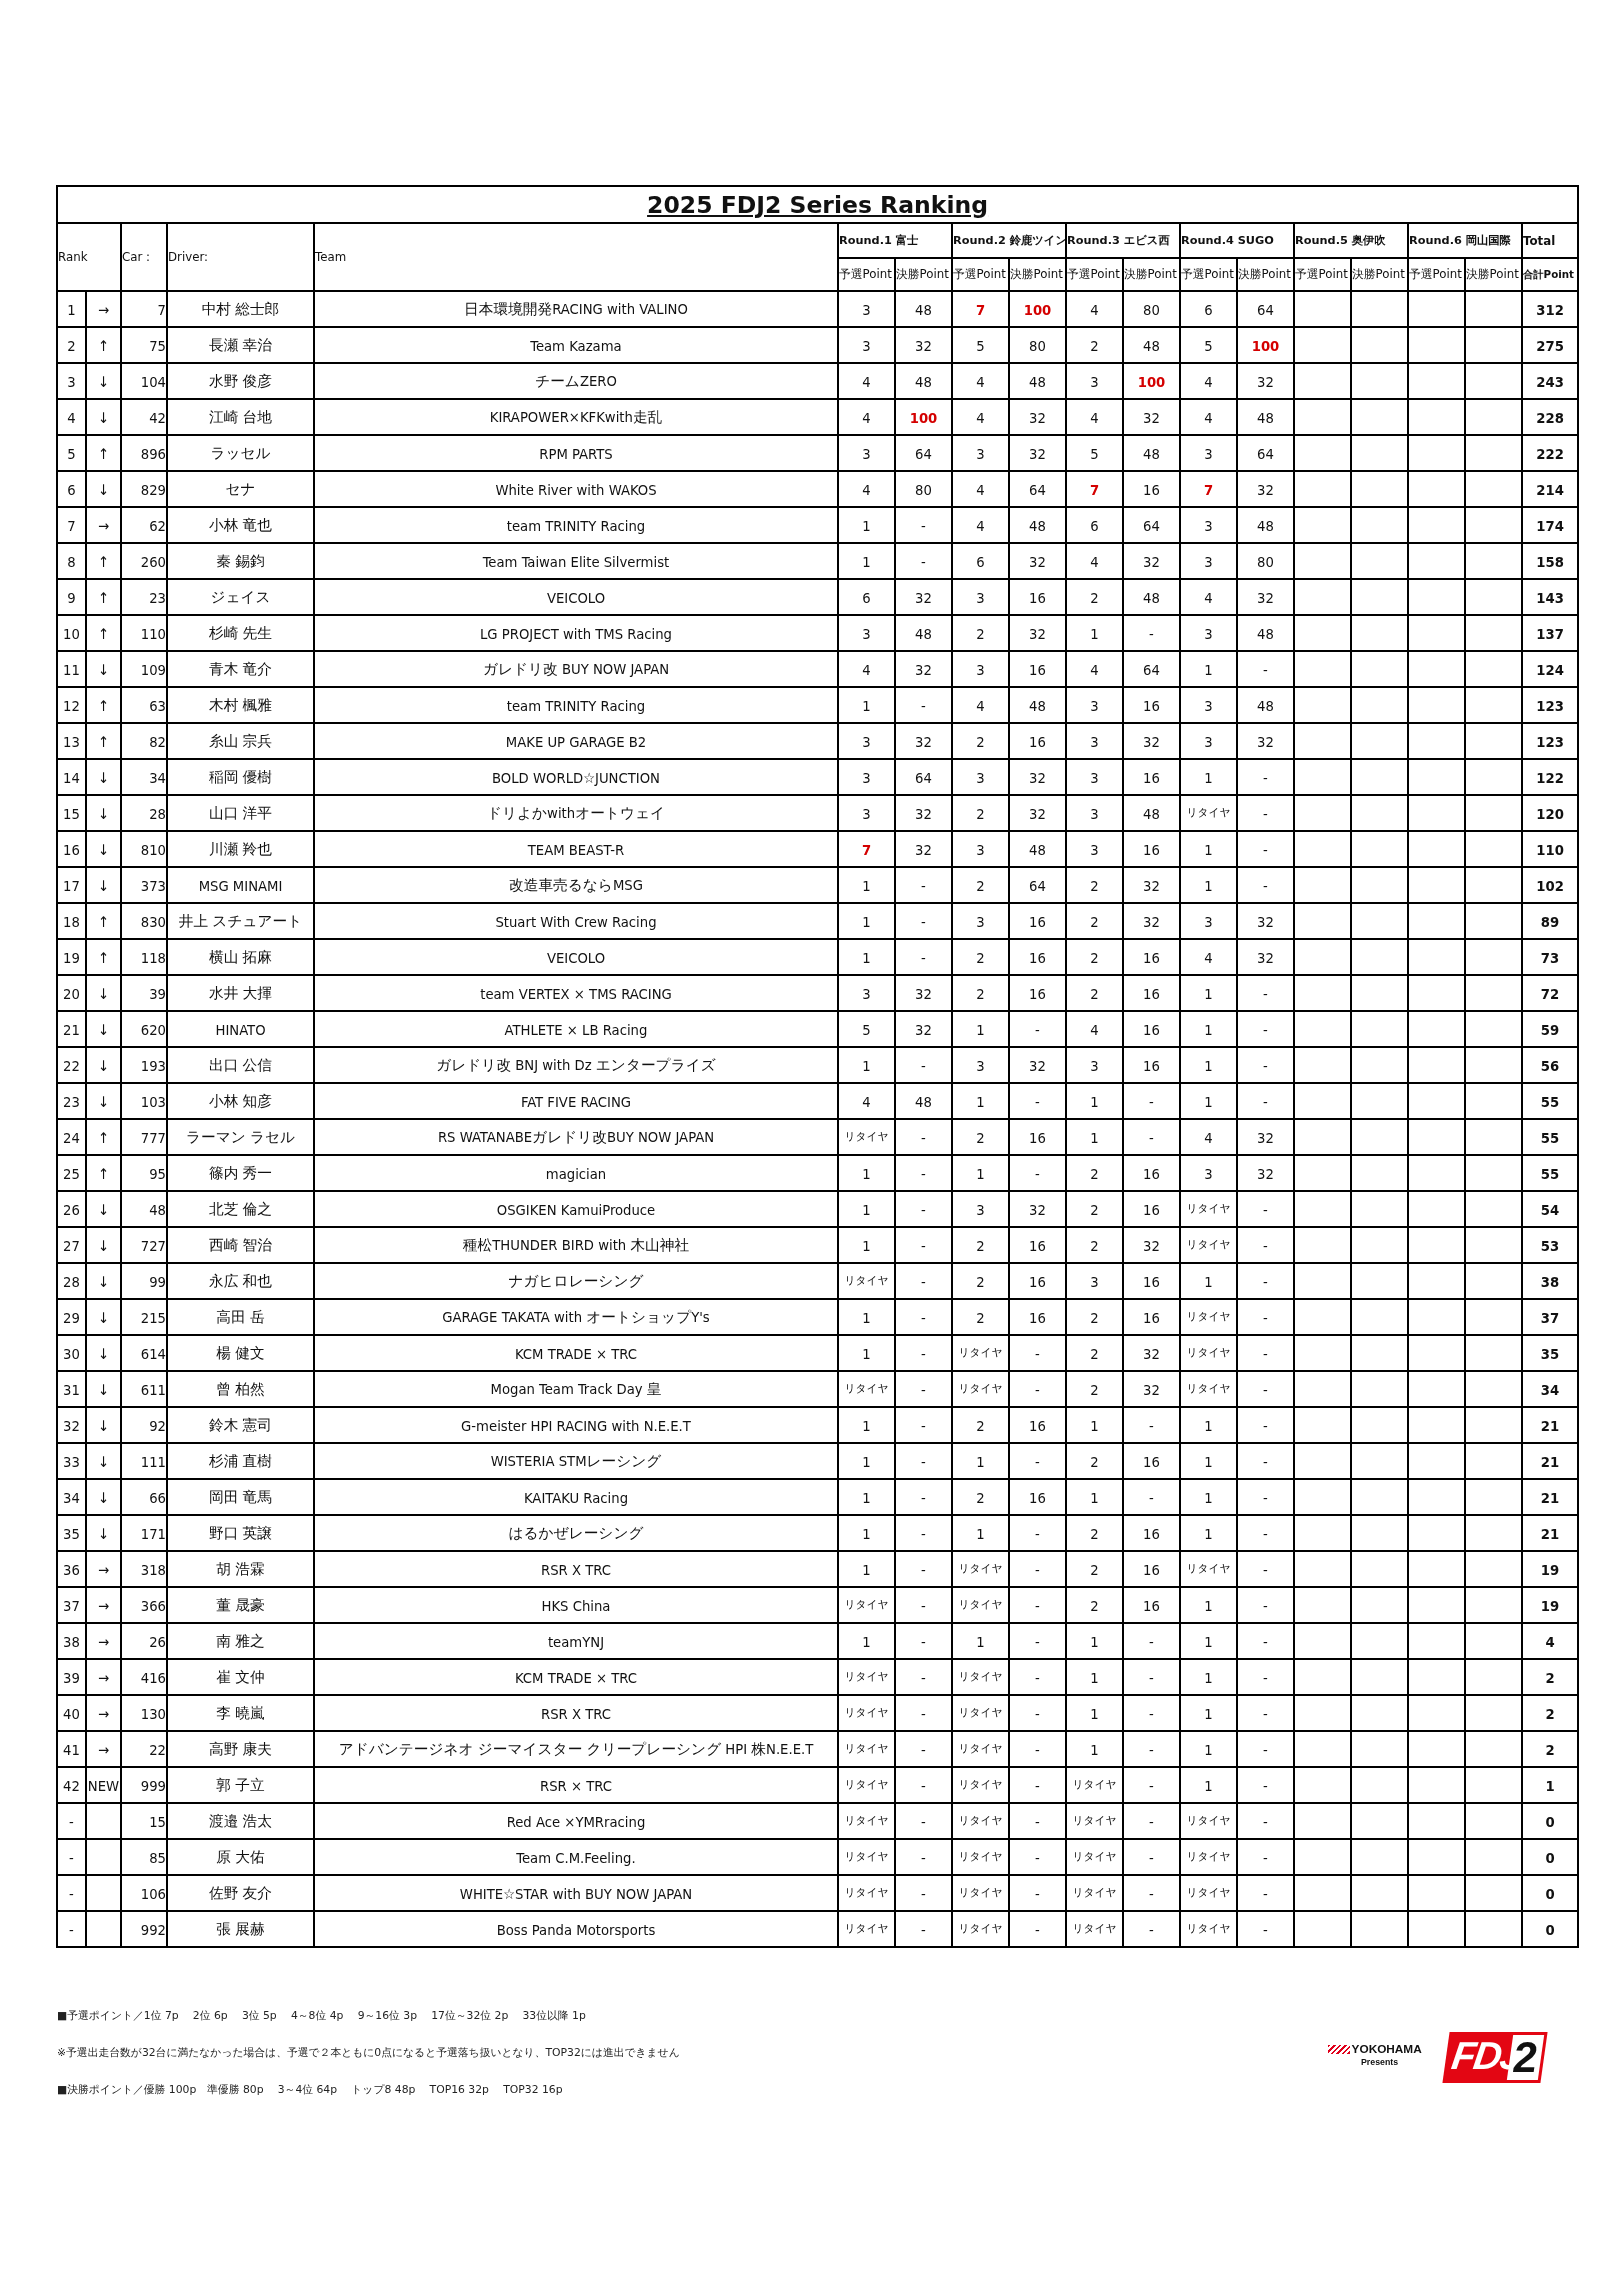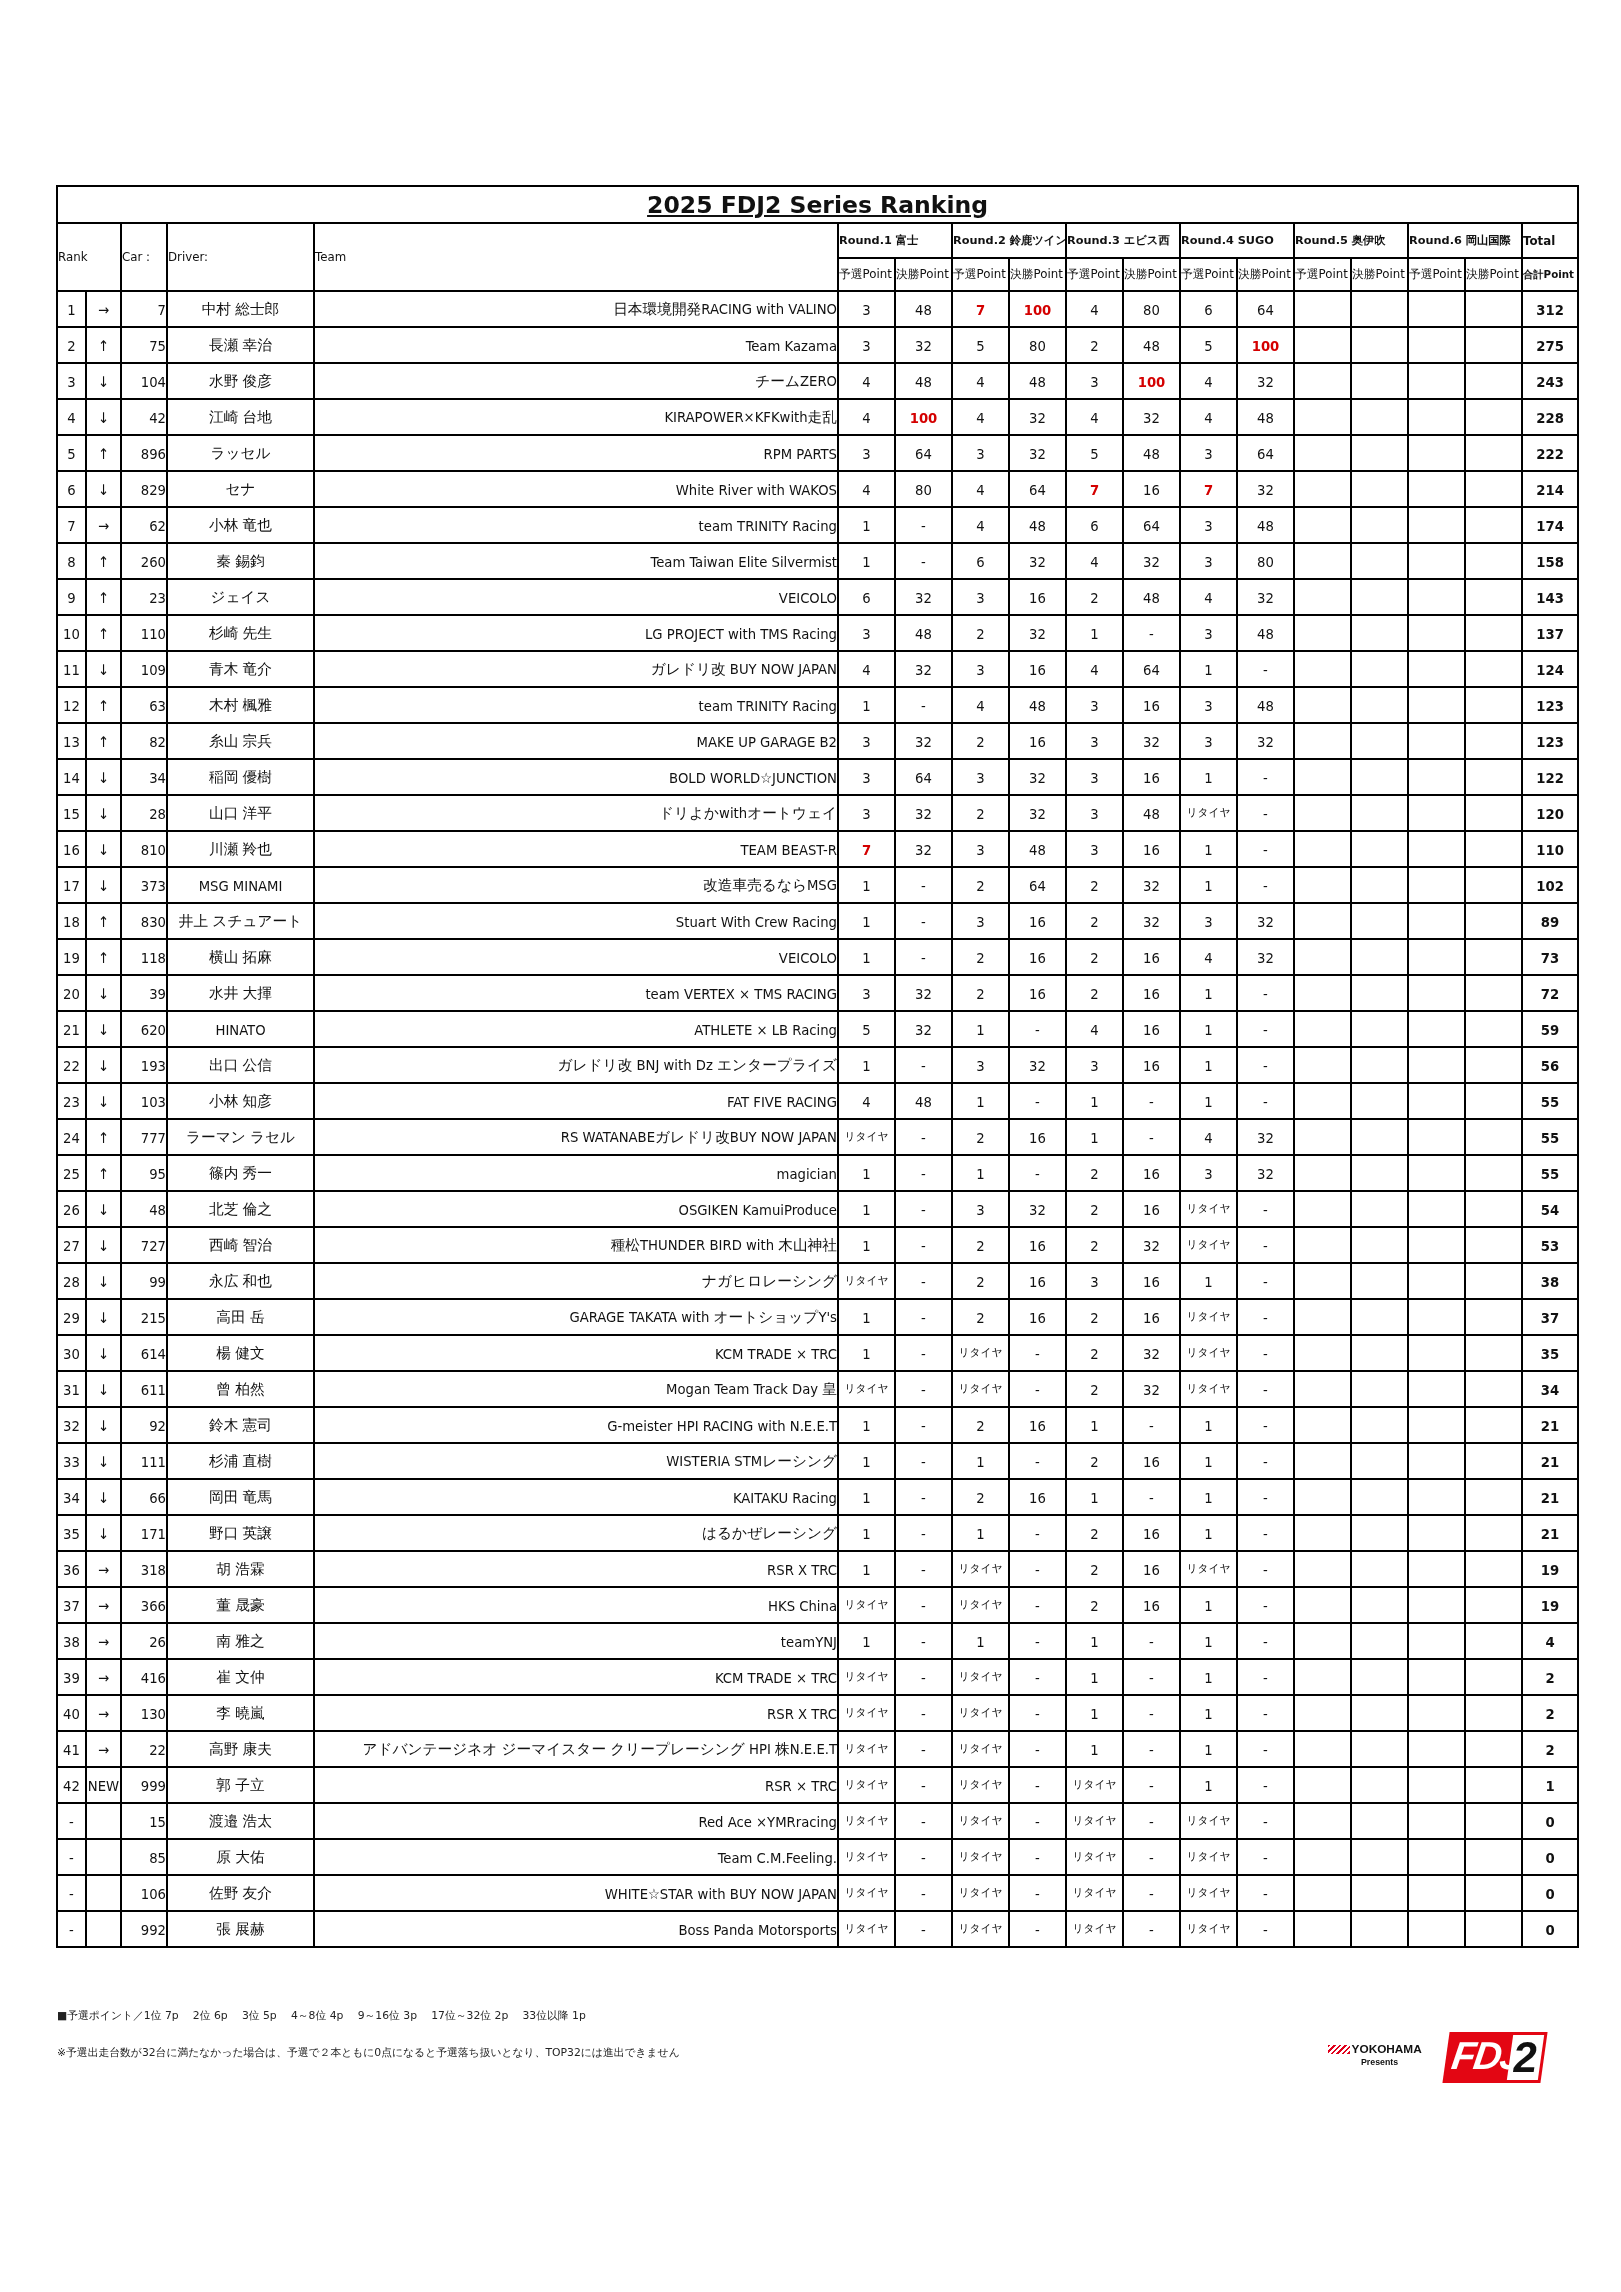--- a/index.html
+++ b/index.html
@@ -12,21 +12,21 @@
   .hdr-main { height: 35px; }
   .hdr-sub { height: 33px; font-size: 10.3px; }
   .round-hdr { font-weight: bold; font-size: 11.3px; }
   .total-hdr { font-weight: bold; font-size: 11.8px; }
   .total-sub { font-weight: bold; font-size: 10.3px; }
   tr.row td { height: 34px; font-size: 14.7px; font-family: "DejaVu Sans Condensed", "DejaVu Sans", sans-serif; }
   td.c-rank { text-align: center; font-size: 14.7px; }
   td.c-move { text-align: center; font-size: 13.7px; }
   td.c-car { text-align: right; padding-right: 3.9px; }
   td.c-driver { text-align: center; padding-left: 3.9px; }
-  td.c-team { text-align: right; padding-left: 2.9px; }
+  td.c-team { text-align: center; padding-left: 2.9px; }
   td.c-pt { text-align: center; font-size: 13.7px; }
   td.c-pt.small { font-size: 10.8px; }
   td.c-pt.red { color: #d40000; font-weight: bold; }
   td.c-total { text-align: center; font-weight: bold; font-size: 13.7px; }
   .notes { position: absolute; left: 57px; top: 2009px; font-size: 10.8px; color: #222; }
   .notes div { height: 37px; line-height: 13.7px; }
   .logo { position: absolute; left: 1328px; top: 2026px; width: 225px; height: 59px; }
   .yoko { position: absolute; left: 0; top: 15.7px; font-weight: bold; font-size: 11.8px; color: #111; font-family: Liberation Sans, sans-serif; }
   .yoko .stripe { display: inline-block; width: 21.6px; height: 9.8px; background: repeating-linear-gradient(135deg, #e0001b 0 2px, #fff 2px 3.9px); margin-right: 2px; vertical-align: middle; }
   .presents { position: absolute; left: 33px; top: 31px; font-size: 8.8px; font-weight: bold; font-family: "Liberation Sans", sans-serif; }
@@ -1013,20 +1013,21 @@
           <td class="c-pt"></td>
           <td class="c-total">0</td>
         </tr>
       </tbody>
   </table>
 </div>
 
 <div class="notes">
   <div>■予選ポイント／1位 7p　 2位 6p　 3位 5p　 4～8位 4p　 9～16位 3p　 17位～32位 2p　 33位以降 1p</div>
   <div>※予選出走台数が32台に満たなかった場合は、予選で２本ともに0点になると予選落ち扱いとなり、TOP32には進出できません</div>
+  <div>■決勝ポイント／優勝 100p　準優勝 80p　 3～4位 64p　 トップ8 48p　 TOP16 32p　 TOP32 16p</div>
 </div>
 
 <div class="logo">
   <div class="yoko"><span class="stripe"></span><span>YOKOHAMA</span></div>
   <div class="presents">Presents</div>
   <div class="fdj">
     <span class="txt">FDJ</span>
     <span class="two">2</span>
   </div>
 </div>

